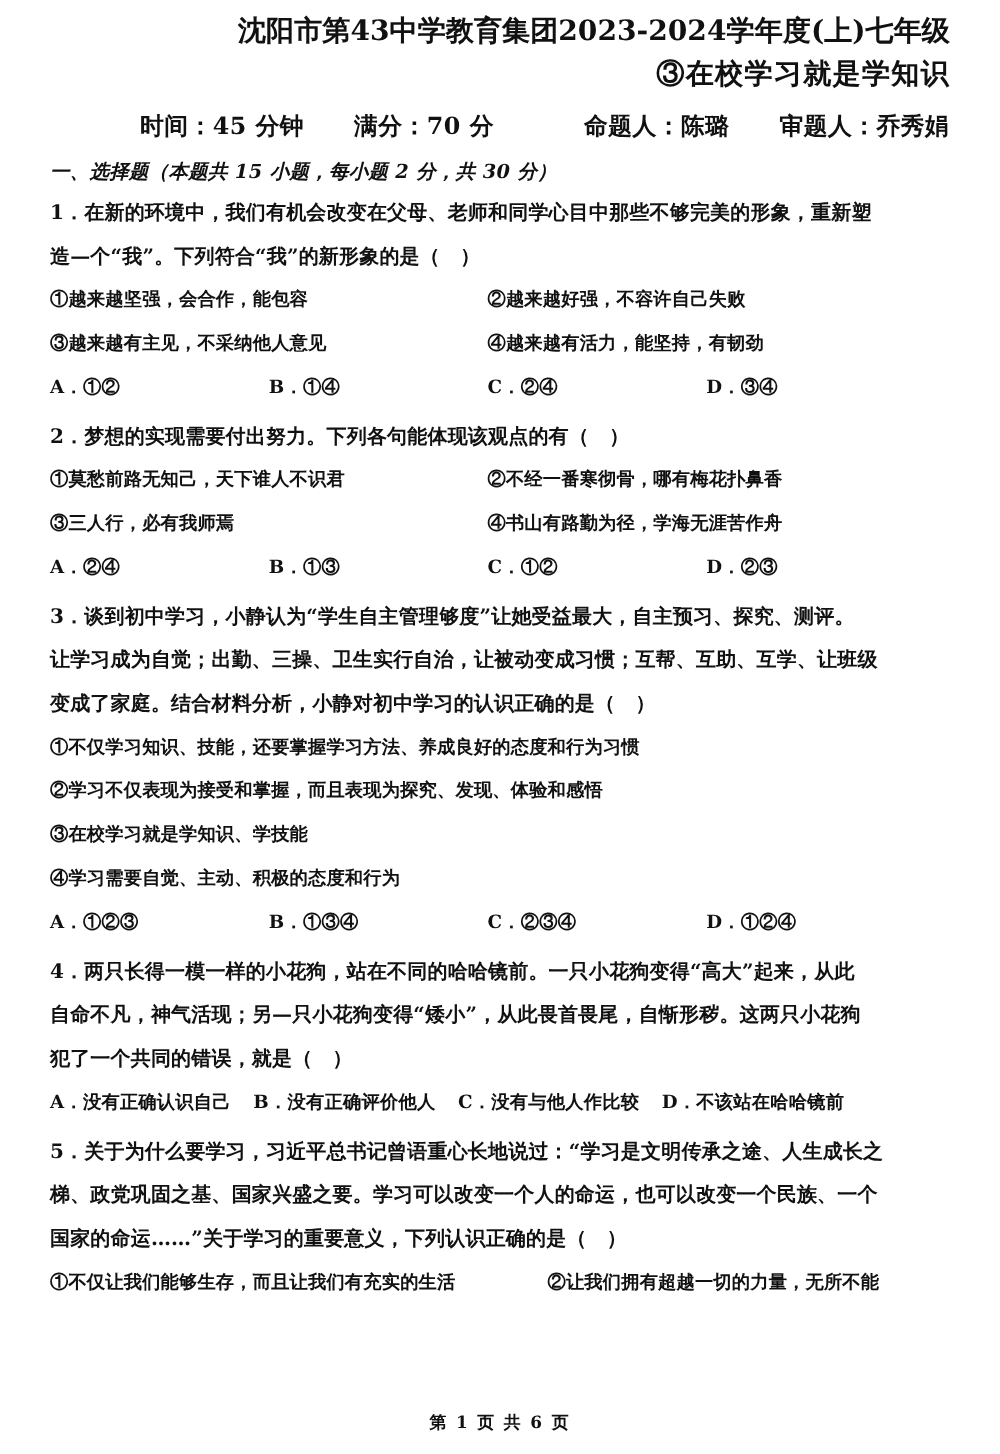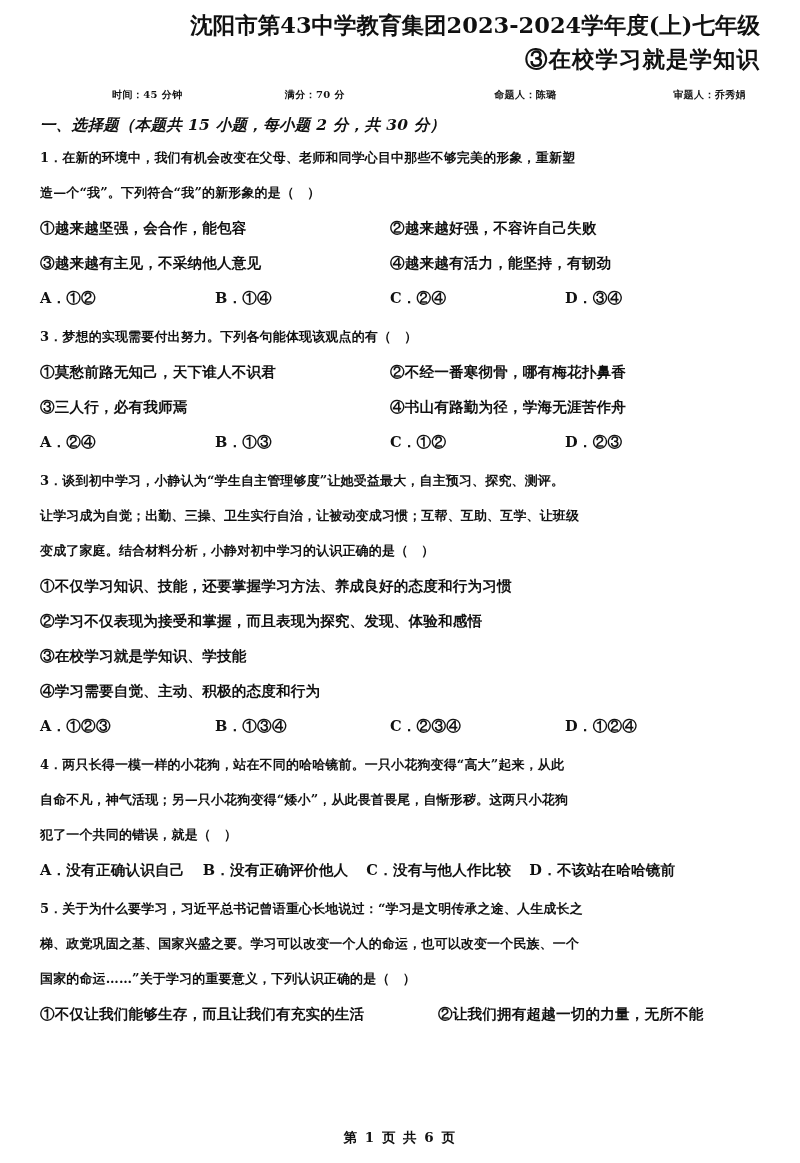--- a/index.html
+++ b/index.html
@@ -37,21 +37,21 @@
   }
   .title-line-1 { letter-spacing: 0px; }
   .title-line-2 { letter-spacing: 1px; }
 
   
   .meta-row {
     display: flex;
     align-items: flex-end;
     margin-top: 12px;
     padding: 0 14px 0 72px;
-    font-size: 10px;
+    font-size: 19px;
     font-weight: bold;
     letter-spacing: 0.4px;
     gap: 40px;
   }
   .meta-item { white-space: nowrap; }
   .meta-item.m1 { width: 172px; }
   .meta-item.m2 { width: 178px; }
   .meta-item.m3 { width: 180px; margin-left: 32px; }
   .meta-item.m4 { flex: 1; text-align: right; }
 
@@ -63,21 +63,21 @@
     letter-spacing: 0.3px;
     white-space: nowrap;
     font-style: italic;
   }
 
   
   .question {
     margin-top: 4px;
   }
   .q-stem {
-    font-size: 13px;
+    font-size: 16px;
     line-height: 35px;
     font-weight: bold;
     letter-spacing: 0.15px;
     text-align: justify;
     text-justify: inter-ideograph;
   }
 
   .opt-line {
     font-size: 14.6px;
     line-height: 35px;
@@ -160,21 +160,21 @@
     </div>
     <div class="choice-row">
       <div class="ch">A．①②</div>
       <div class="ch">B．①④</div>
       <div class="ch">C．②④</div>
       <div class="ch">D．③④</div>
     </div>
   </div>
 
   <div class="question">
-    <div class="q-stem">3．梦想的实现需要付出努力。下列各句能体现该观点的有（　）</div>
+    <div class="q-stem">2．梦想的实现需要付出努力。下列各句能体现该观点的有（　）</div>
     <div class="opt-grid">
       <div class="opt-line col-a">①莫愁前路无知己，天下谁人不识君</div>
       <div class="opt-line col-b">②不经一番寒彻骨，哪有梅花扑鼻香</div>
     </div>
     <div class="opt-grid">
       <div class="opt-line col-a">③三人行，必有我师焉</div>
       <div class="opt-line col-b">④书山有路勤为径，学海无涯苦作舟</div>
     </div>
     <div class="choice-row">
       <div class="ch">A．②④</div>

